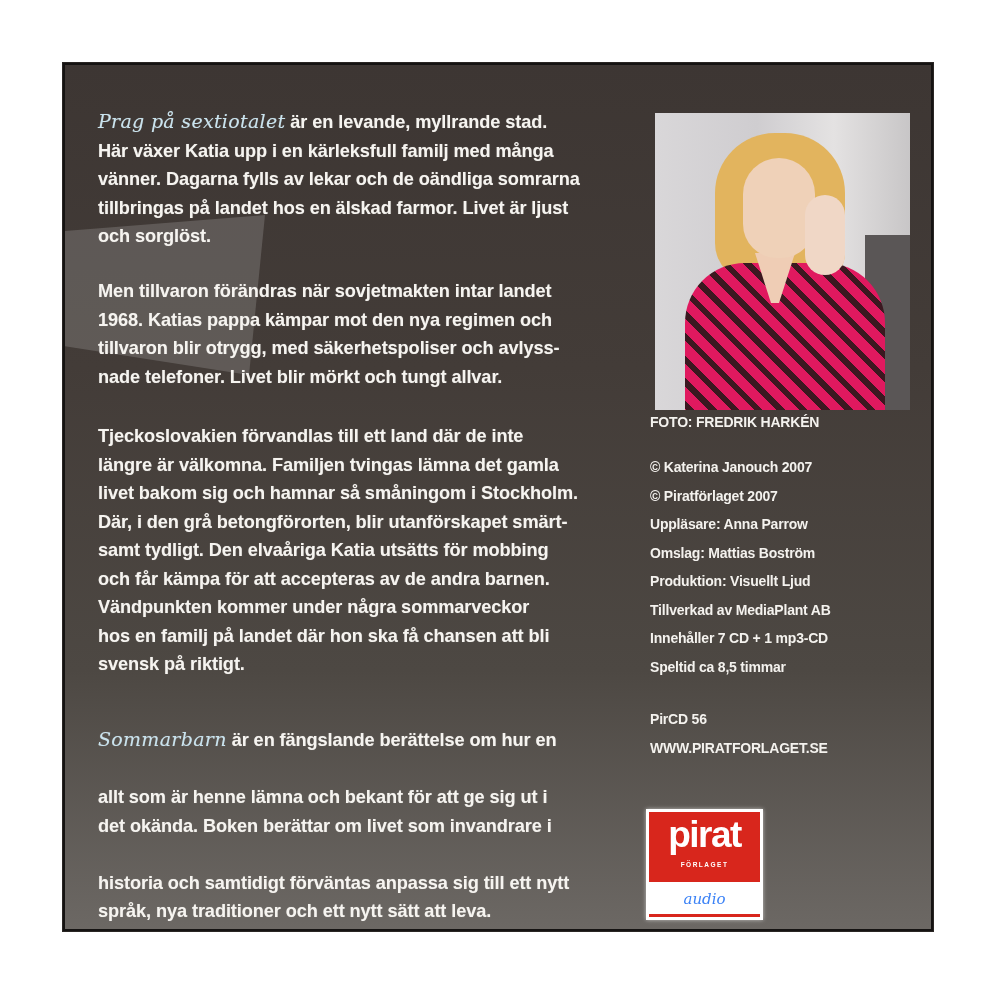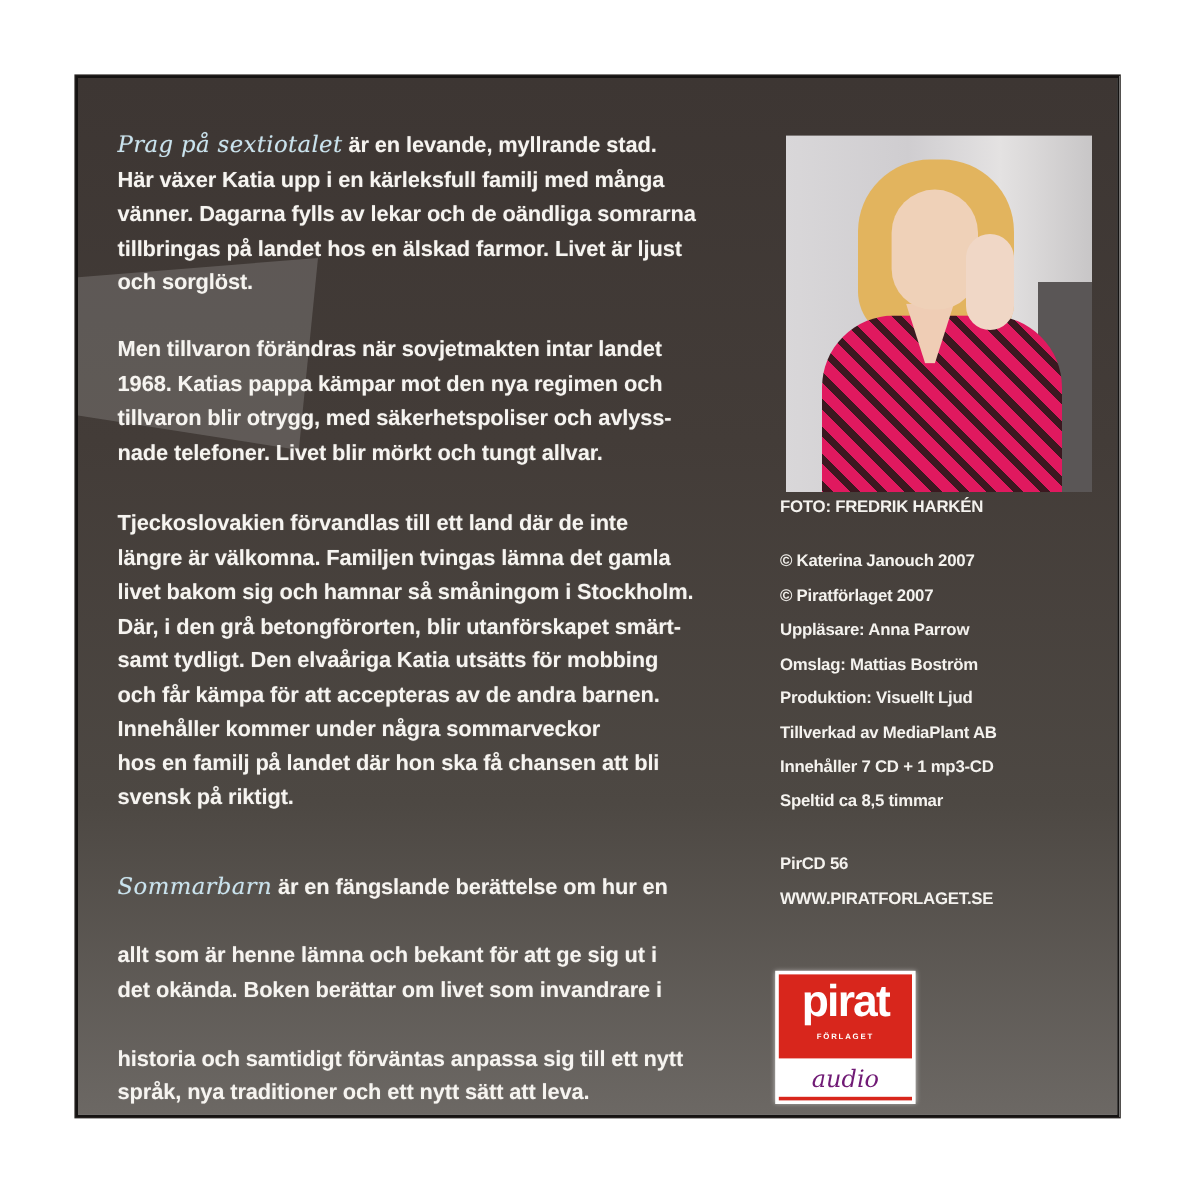--- a/index.html
+++ b/index.html
@@ -59,22 +59,22 @@
   .logo .red { position:absolute; left:3px; top:3px; right:3px; height:70px; background:#d8261c; }
   .logo .brand {
     position:absolute; left:0; right:0; top:2px; text-align:center; color:#fff; font-weight:bold;
     font-family:"Liberation Sans", sans-serif; font-size:37px; letter-spacing:-1.5px; line-height:48px;
   }
   .logo .sub {
     position:absolute; left:0; right:0; top:52px; text-align:center; color:#fff; font-weight:bold;
     font-size:6.5px; letter-spacing:1.5px;
   }
   .logo .audio {
-    position:absolute; left:0; right:0; top:76px; text-align:center; color:#701a75;
-    font-family:"DejaVu Serif", serif; font-style:italic; font-size:20px; line-height:28px;
+    position:absolute; left:0; right:0; top:76px; text-align:center; color:#3b82f6;
+    font-family:"DejaVu Serif", serif; font-style:italic; font-size:15px; line-height:28px;
   }
   .logo .bar { position:absolute; left:3px; right:3px; bottom:3px; height:3px; background:#d8261c; }
 </style>
 </head>
 <body>
 
 <div class="card">
   <div class="tape"></div>
 
   <div class="body-text p1">
@@ -92,21 +92,21 @@
     <span>nade telefoner. Livet blir mörkt och tungt allvar.</span>
   </div>
 
   <div class="body-text p3">
     <span>Tjeckoslovakien förvandlas till ett land där de inte</span><br>
     <span>längre är välkomna. Familjen tvingas lämna det gamla</span><br>
     <span>livet bakom sig och hamnar så småningom i Stockholm.</span><br>
     <span>Där, i den grå betongförorten, blir utanförskapet smärt-</span><br>
     <span>samt tydligt. Den elvaåriga Katia utsätts för mobbing</span><br>
     <span>och får kämpa för att accepteras av de andra barnen.</span><br>
-    <span>Innehåller kommer under några sommarveckor</span><br>
+    <span>Vändpunkten kommer under några sommarveckor</span><br>
     <span>hos en familj på landet där hon ska få chansen att bli</span><br>
     <span>svensk på riktigt.</span>
   </div>
 
   <div class="body-text p4">
     <span class="script">Sommarbarn</span><span> är en fängslande berättelse om hur en</span><br>
     <br>
     <span>allt som är henne lämna och bekant för att ge sig ut i</span><br>
     <span>det okända. Boken berättar om livet som invandrare i</span><br>
     <br>

